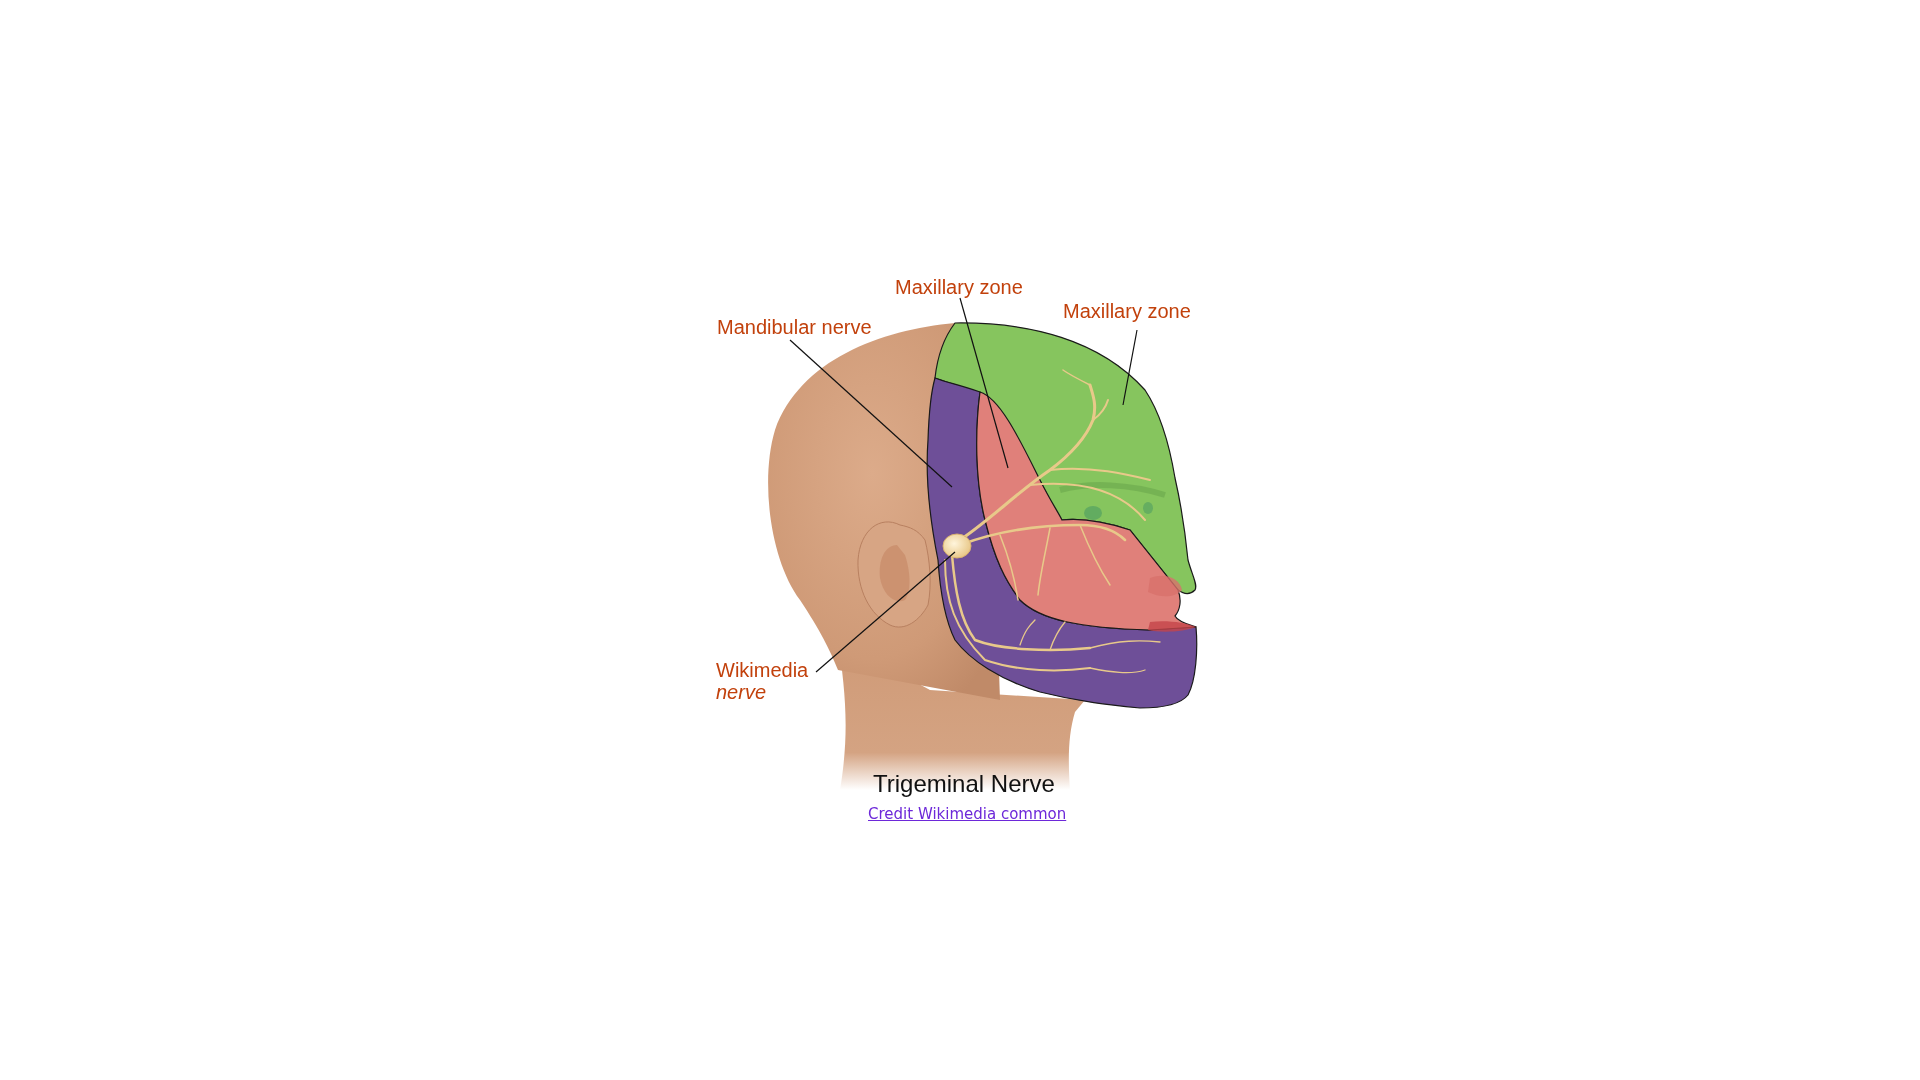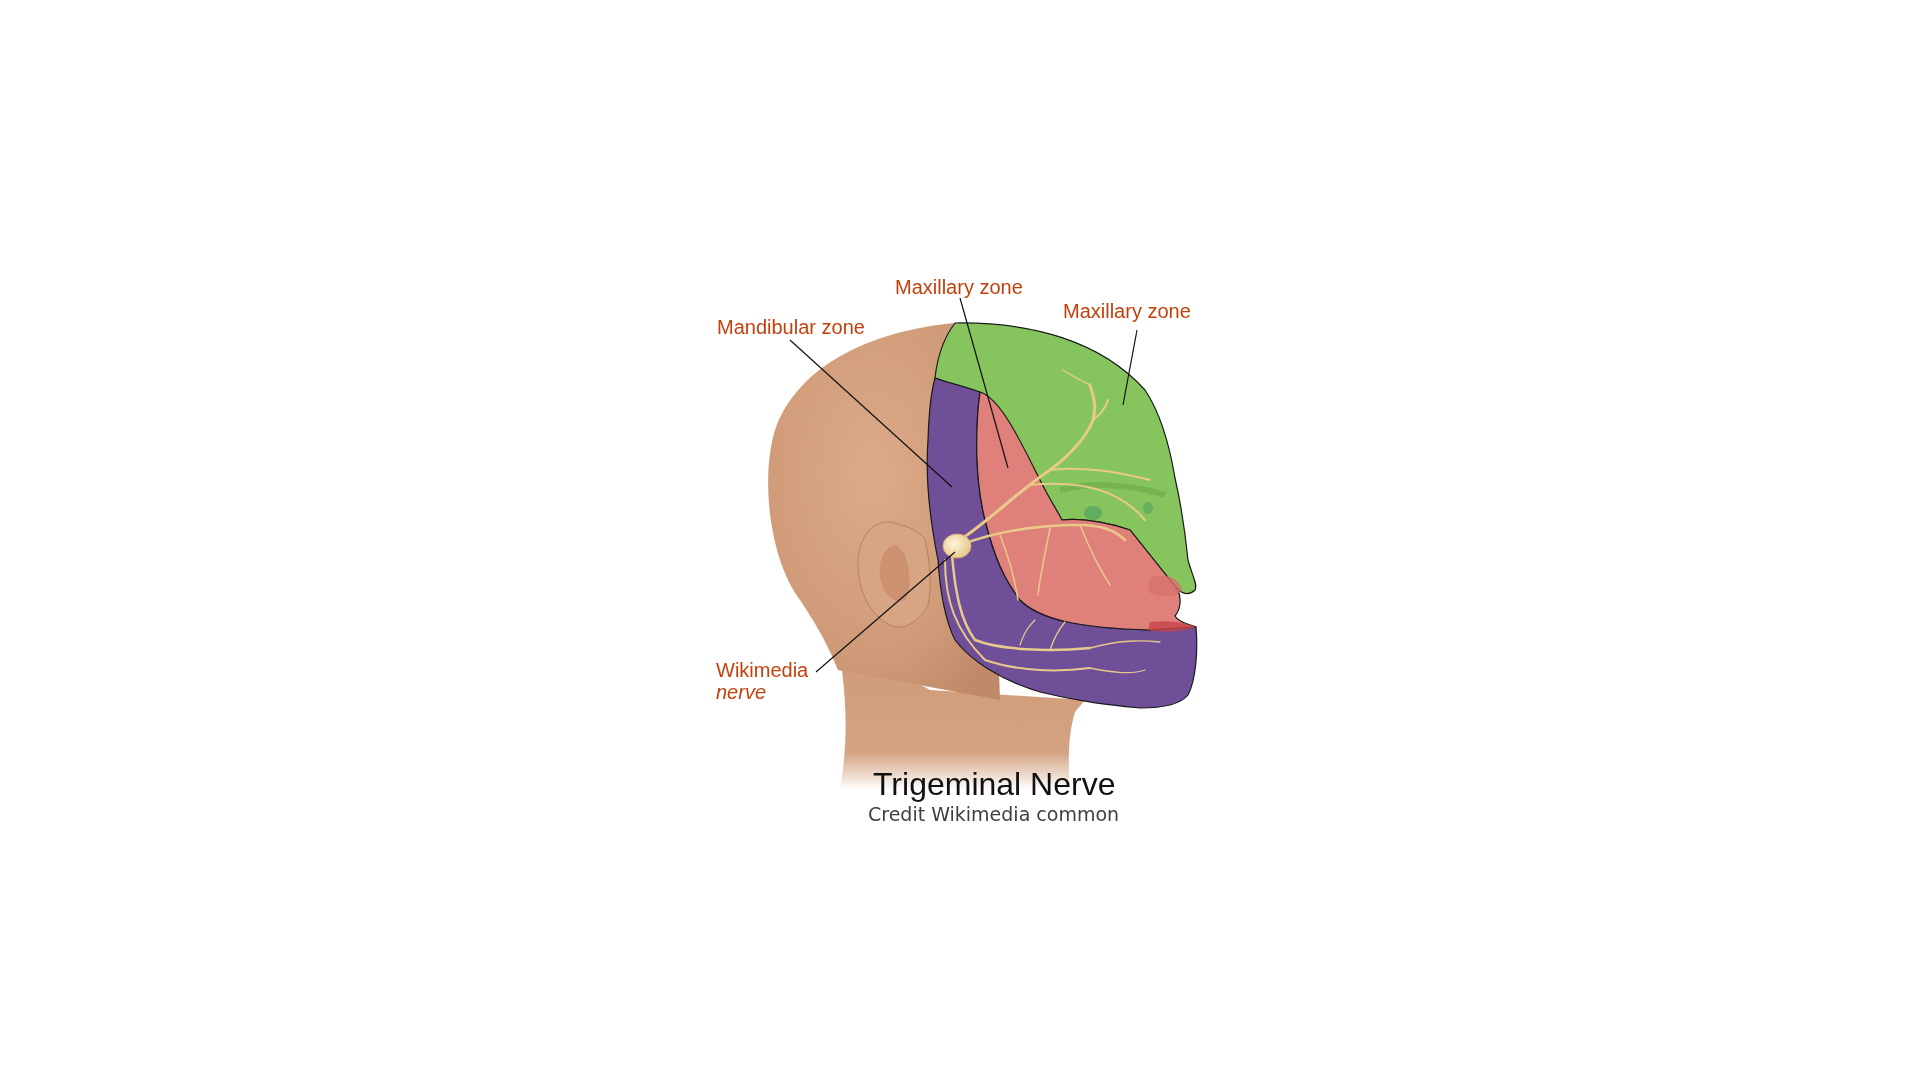--- a/index.html
+++ b/index.html
@@ -1,21 +1,21 @@
 <!DOCTYPE html>
 <html><head>
 <meta charset="utf-8">
 <style>
   html, body { margin:0; padding:0; background:#ffffff; }
   body { width:1920px; height:1080px; position:relative; overflow:hidden; font-family:"Liberation Sans", sans-serif; }
   .stage { position:absolute; left:0; top:0; width:1920px; height:1080px; }
   svg.illus { position:absolute; left:0; top:0; width:1920px; height:1080px; }
   .lbl { position:absolute; color:#c2410c; font-family:"Liberation Sans", sans-serif; font-size:20px; line-height:22px; white-space:nowrap; }
-  .title { position:absolute; color:#111; font-family:"Liberation Sans", sans-serif; font-size:32px; line-height:26px; white-space:nowrap; }
-  .credit { position:absolute; color:#404040; font-family:"DejaVu Sans", sans-serif; font-size:19px; line-height:18px; white-space:nowrap; }
+  .title { position:absolute; color:#111; font-family:"Liberation Sans", sans-serif; font-size:24px; line-height:26px; white-space:nowrap; }
+  .credit { position:absolute; color:#6d28d9; font-family:"DejaVu Sans", sans-serif; font-size:15px; line-height:18px; white-space:nowrap;text-decoration:underline; }
 </style>
 </head>
 <body>
 
 <div class="stage">
 
   <svg class="illus" viewBox="0 0 1920 1080">
     <defs>
       <radialGradient id="skinGrad" cx="0.45" cy="0.4" r="0.7">
         <stop offset="0" stop-color="#dcab8a"></stop>
@@ -78,21 +78,21 @@
     <ellipse cx="957" cy="546" rx="14" ry="12" fill="url(#ganglionGrad)" stroke="#d8b070" stroke-width="1"></ellipse>
 
     <g stroke="#111" stroke-width="1.2" fill="none">
       <line x1="790" y1="340" x2="952" y2="487"></line>
       <line x1="960" y1="298" x2="1008" y2="468"></line>
       <line x1="1137" y1="330" x2="1123" y2="405"></line>
       <line x1="816" y1="672" x2="955" y2="552"></line>
     </g>
   </svg>
 
-  <div class="lbl" style="left:717px; top:316px;">Mandibular zone</div>
+  <div class="lbl" style="left:717px; top:316px;">Mandibular nerve</div>
   <div class="lbl" style="left:895px; top:276px;">Maxillary zone</div>
   <div class="lbl" style="left:1063px; top:300px;">Maxillary zone</div>
   <div class="lbl" style="left:716px; top:659px;">Wikimedia</div>
   <div class="lbl" style="left:716px; top:681px;font-style:italic;">nerve</div>
 
   <div class="title" style="left:873px; top:771px;">Trigeminal Nerve</div>
   <div class="credit" style="left:868px; top:805px;">Credit Wikimedia common</div>
 </div>
 
 </body></html>

